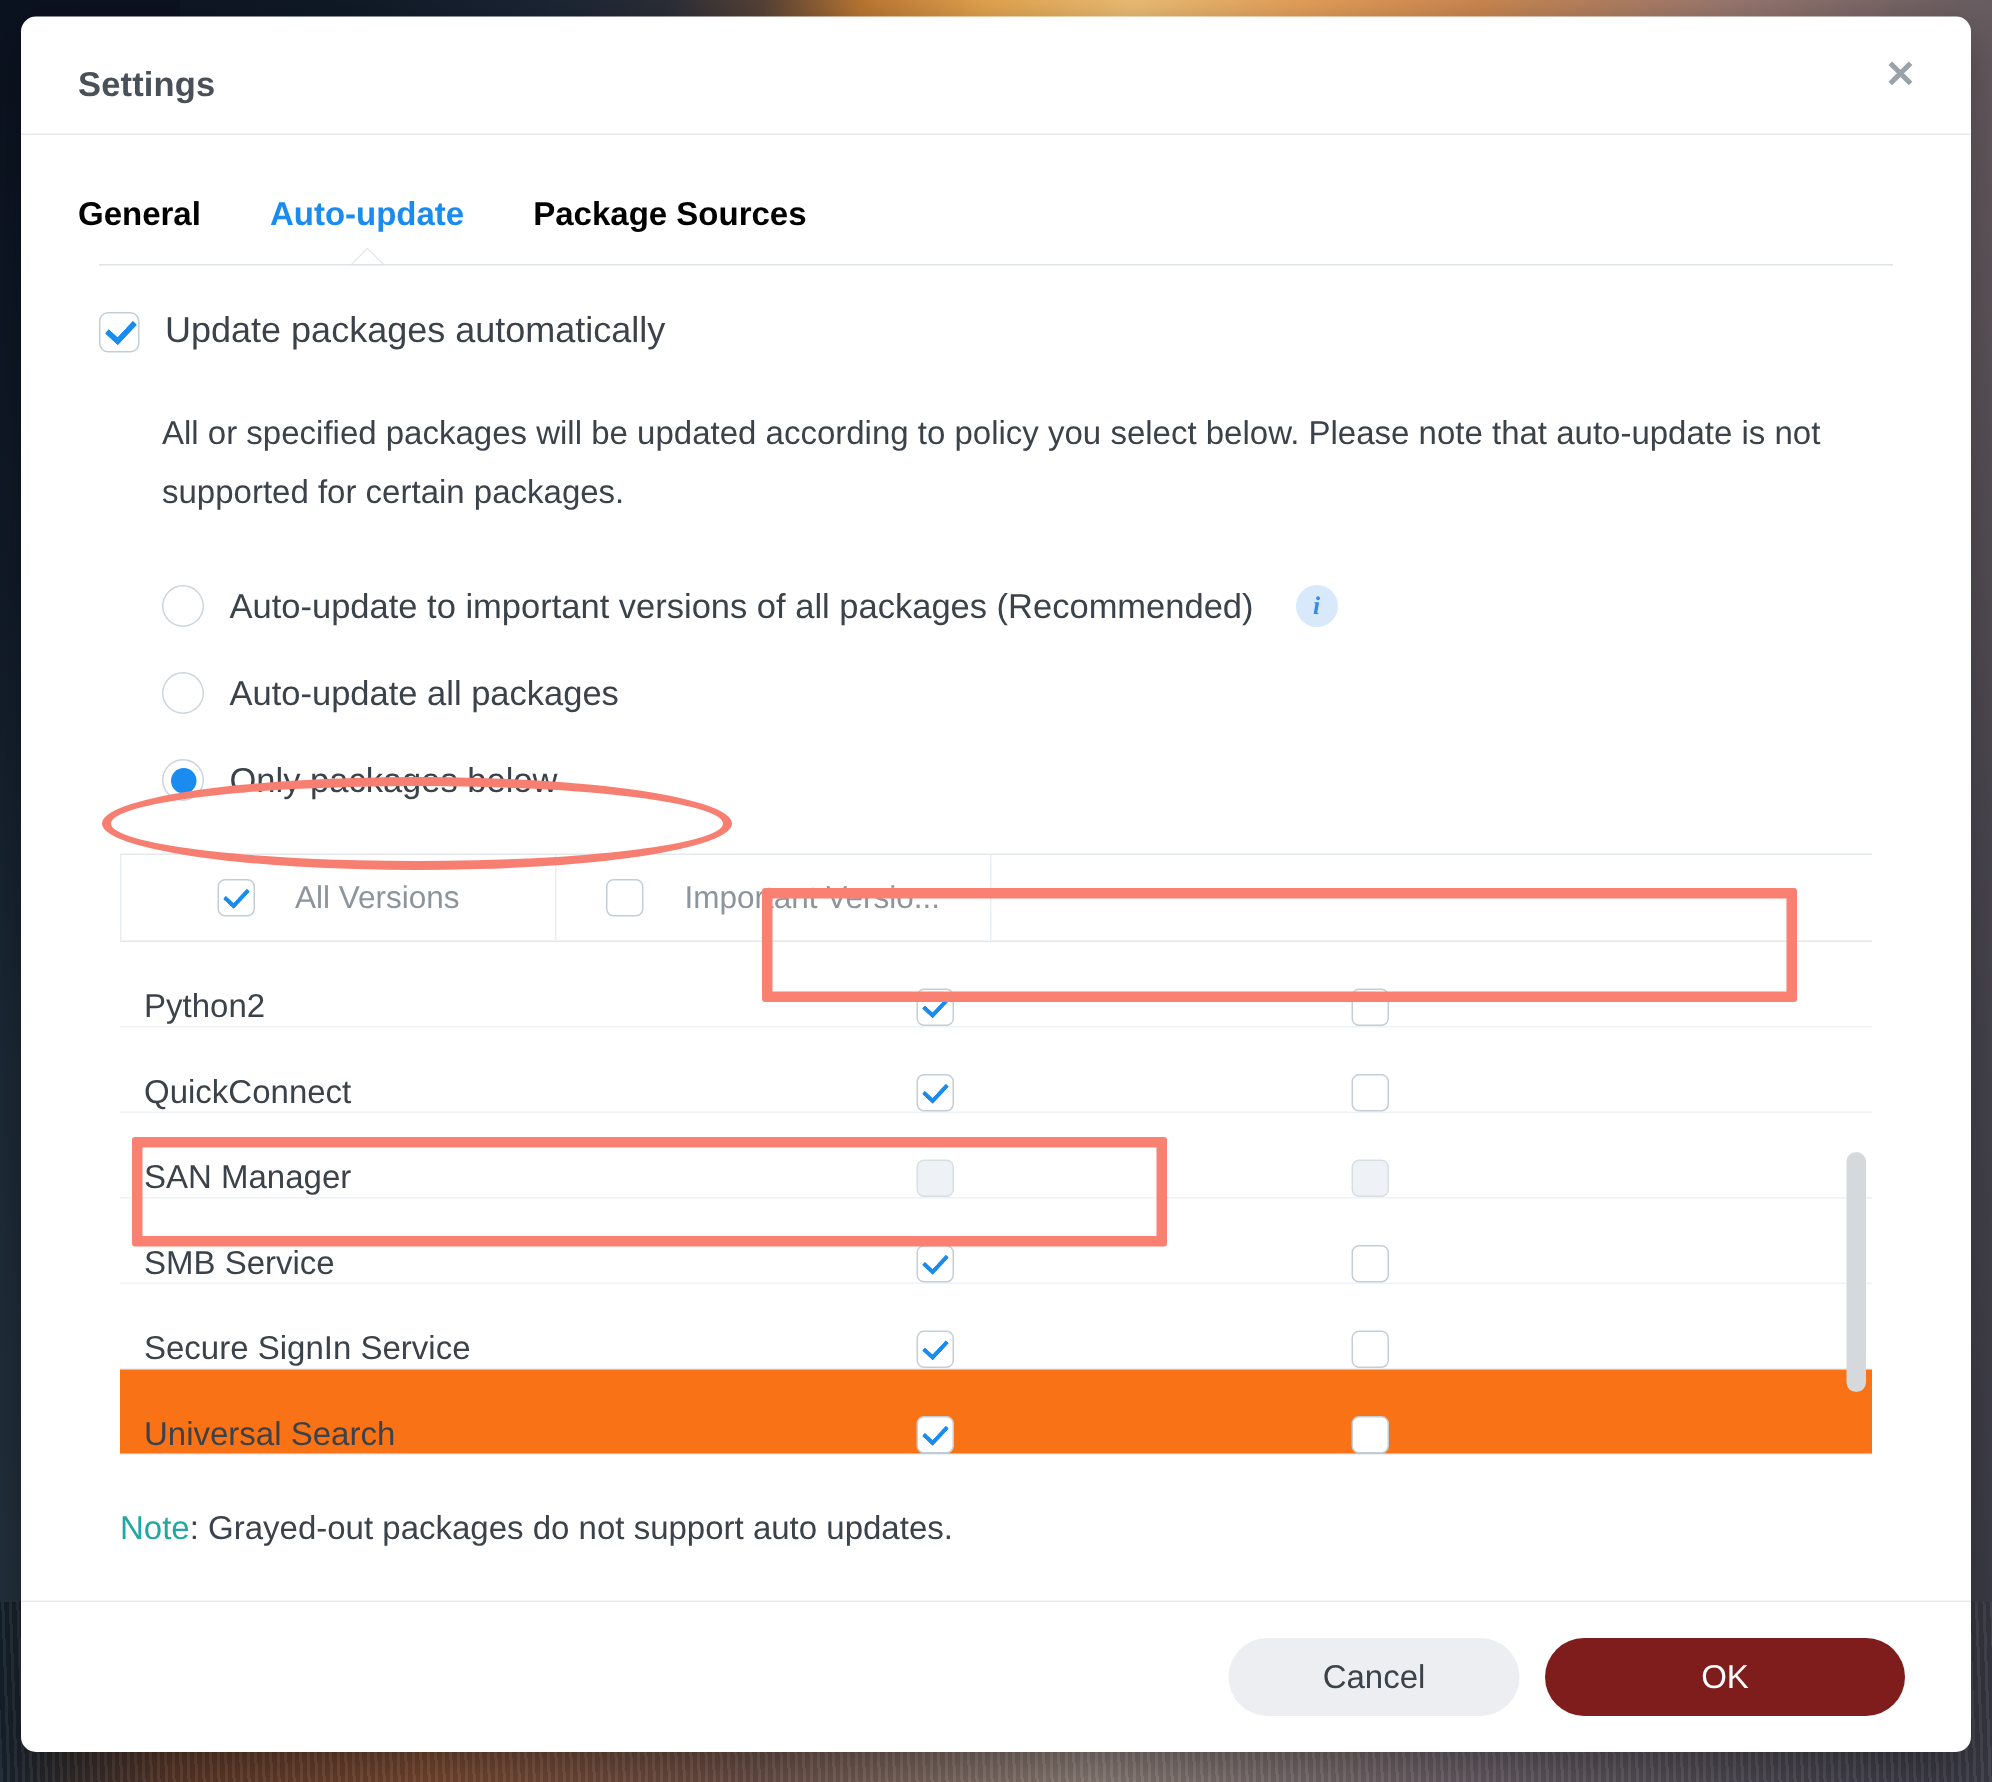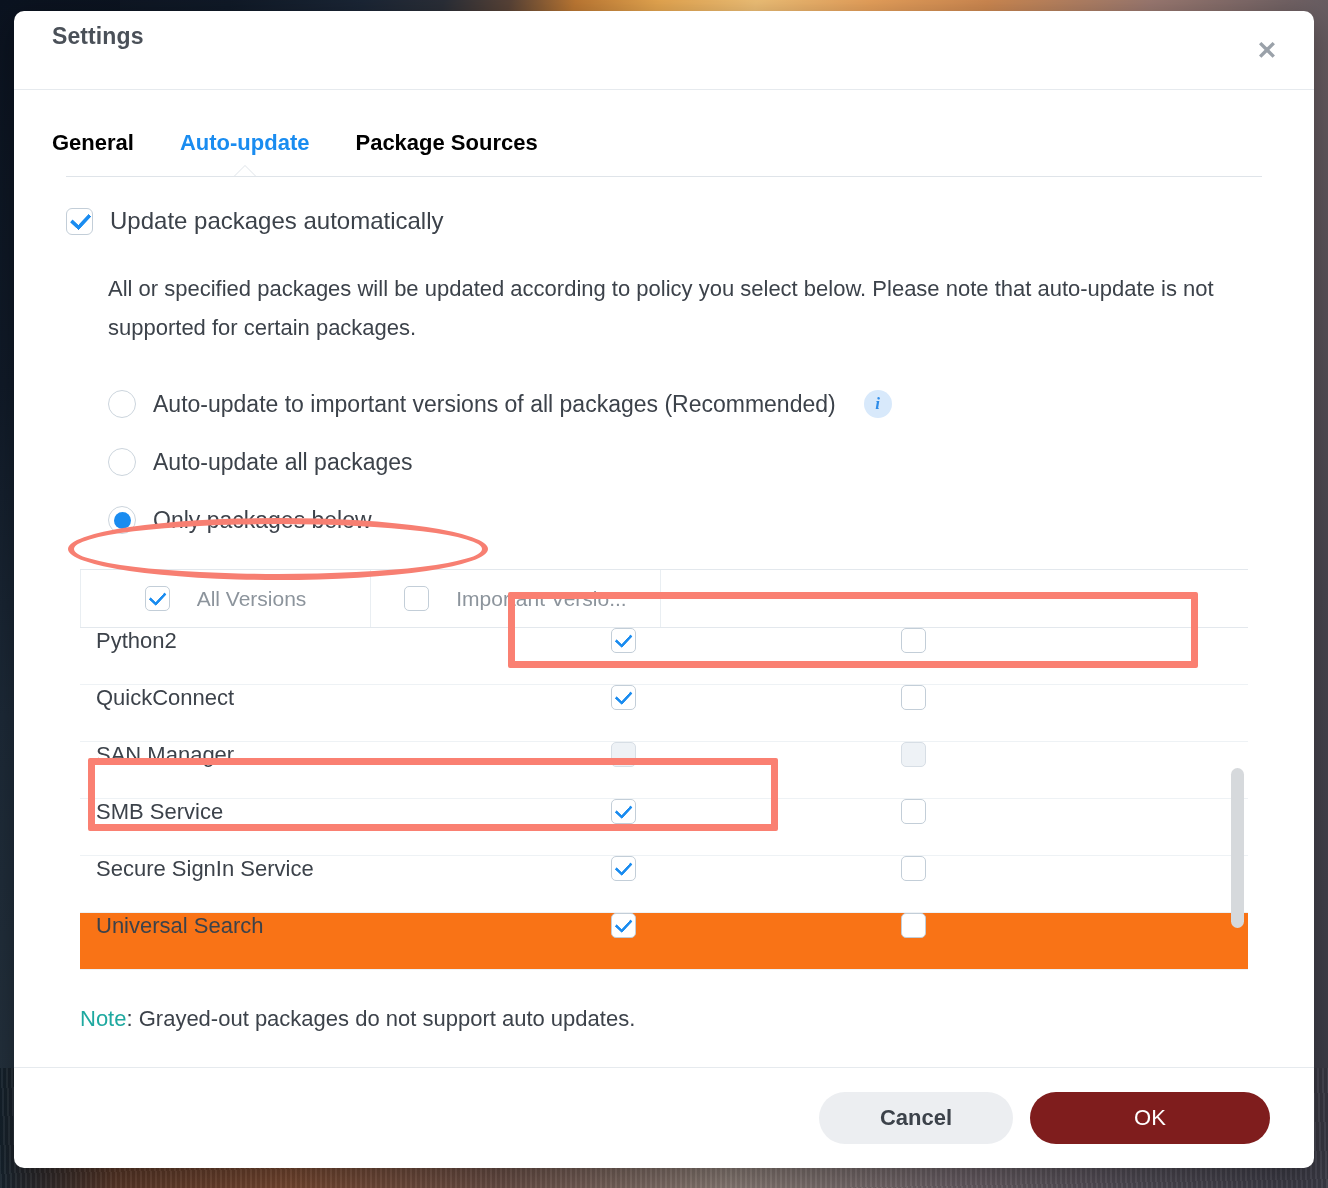--- a/index.html
+++ b/index.html
@@ -41,21 +41,21 @@
     background: #ffffff;
     border-radius: 10px;
     box-shadow: 0 8px 34px rgba(0,0,0,0.35);
     display: flex; flex-direction: column;
     overflow: hidden;
   }
 
   .titlebar {
     height: 79px;
     border-bottom: 1px solid #e6eaee;
-    display: flex; align-items: flex-start;
+    display: flex; align-items: center;
     padding: 12px 32px 0 38px;
     flex: none;
     position: relative;
   }
   .title-text {
     font-size: 23px; font-weight: bold; color: #4a5058;
     letter-spacing: .1px;
   }
   .close-btn {
     position: absolute; right: 30px; top: 50%; transform: translateY(-50%);
@@ -185,21 +185,21 @@
     display: flex; align-items: center; justify-content: center;
     gap: 27px;
     border-left: 1px solid #e9eef2;
     font-size: 21px; color: #8c949c;
     cursor: pointer;
   }
   .th-col.partial { flex: 0 0 40px; }
 
   .tbody { position: relative; }
   .trow {
-    display: flex; align-items: flex-start;
+    display: flex; align-items: flex-end;
     height: 57px;
     border-bottom: 1px solid #eef2f5;
   }
   .trow.highlight { background: #f97316; }
   .td-name {
     flex: 0 0 398px;
     font-size: 22px; color: #3c424a;
     padding-left: 16px;
   }
   .td-cb {
@@ -227,21 +227,21 @@
     border-top: 1px solid #e6eaee;
     display: flex; align-items: center; justify-content: flex-end;
     gap: 17px; padding: 0 44px 0 0;
   }
   .btn {
     border: none; border-radius: 26px;
     height: 52px; font-size: 22px;
     cursor: pointer; font-family: "Liberation Sans", sans-serif;
     display: inline-flex; align-items: center; justify-content: center;
   }
-  .btn-cancel { width: 194px; background: #eceef1; color: #3c424a; font-weight: bold; }
+  .btn-cancel { width: 194px; background: #eceef1; color: #3c424a; }
   .btn-ok { width: 240px; background: #7f1d1d; color: #ffffff; }
 
   
   .anno { position: absolute; pointer-events: none; }
   .anno-rect {
     border: 7px solid #fa8072;
     border-radius: 2px;
   }
   .anno-ellipse {
     border: 6px solid #f77f72;

